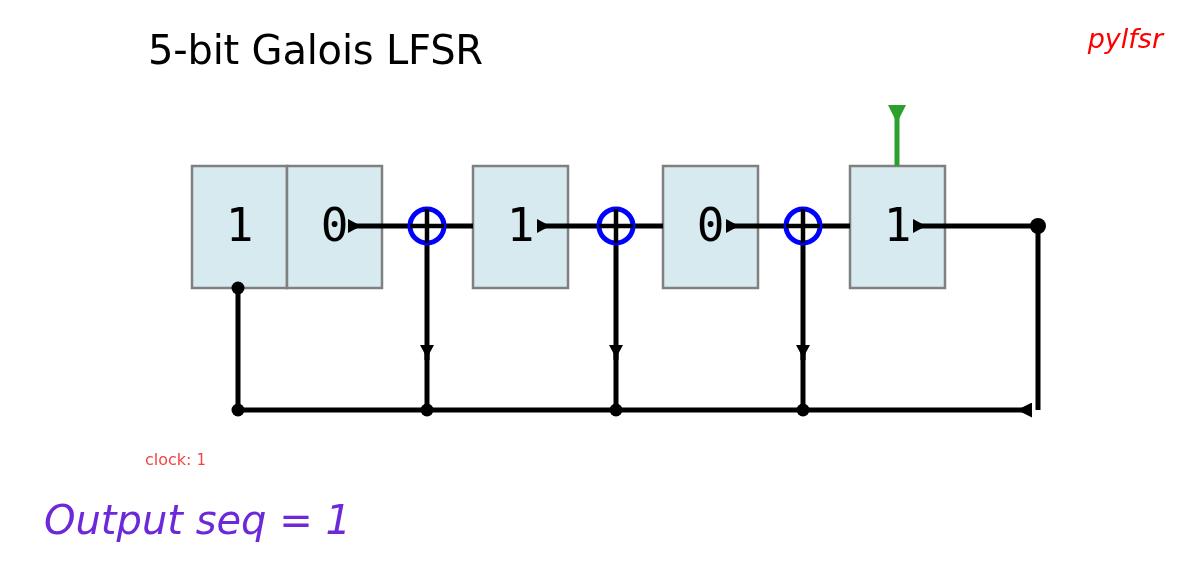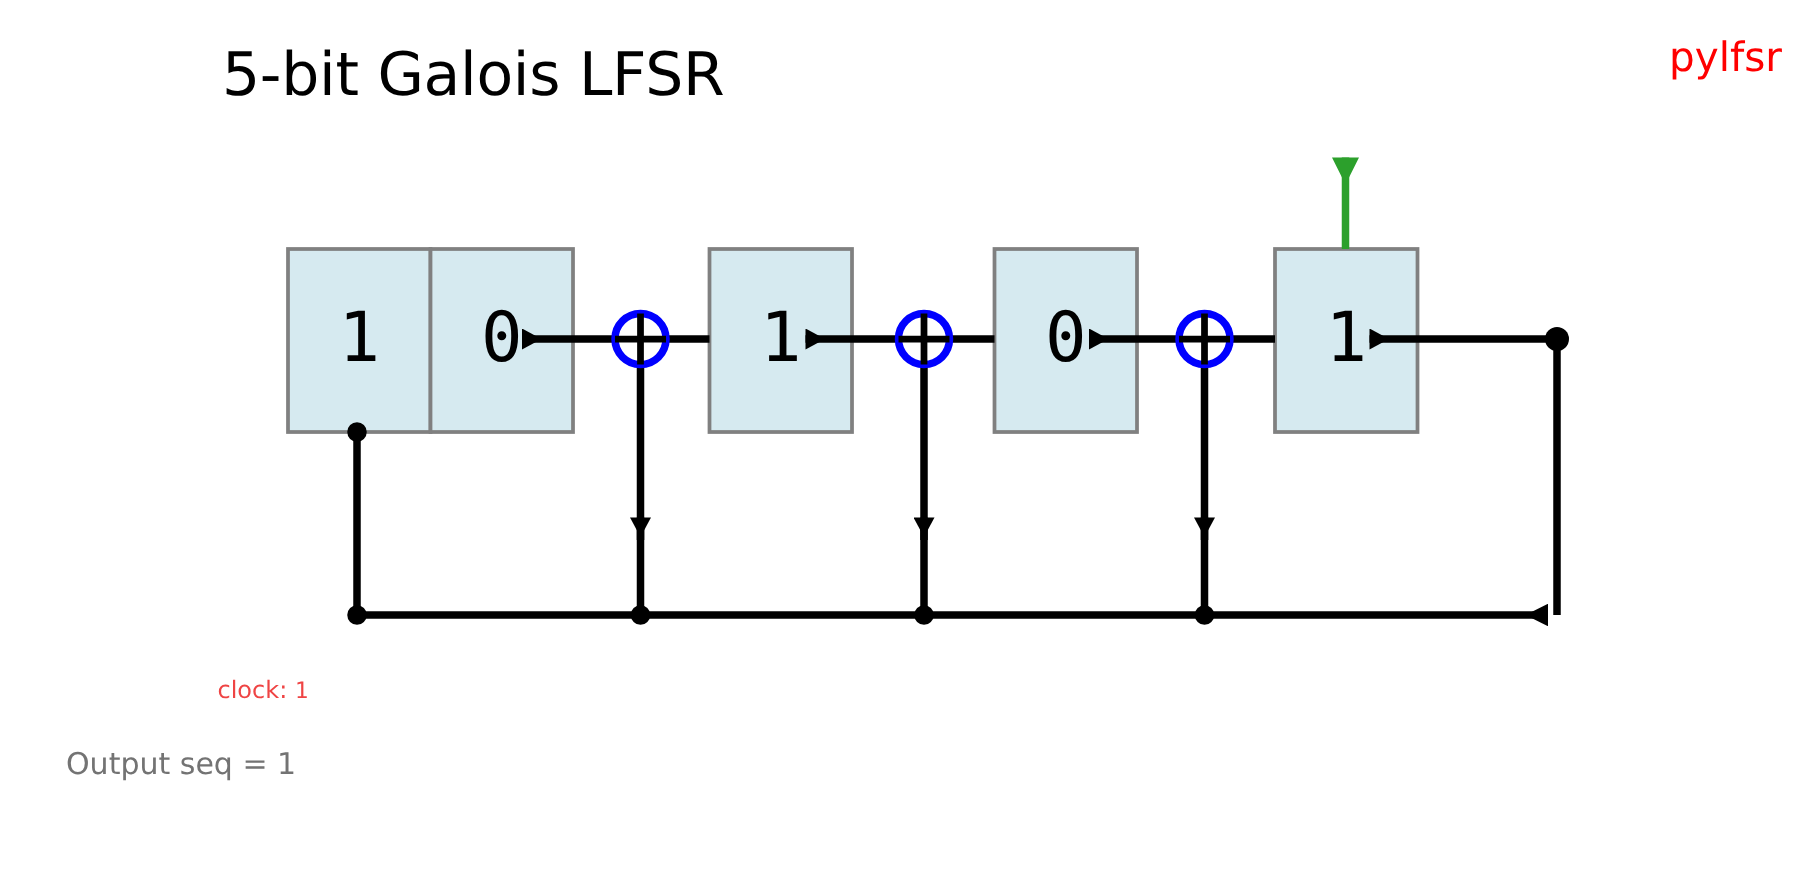--- a/index.html
+++ b/index.html
@@ -26,24 +26,25 @@
     top: 27px;
     font-family: "DejaVu Sans", sans-serif;
     font-size: 40px;
     font-weight: 400;
     color: #000000;
     white-space: nowrap;
     letter-spacing: -0.2px;
   }
   .brand {
     position: absolute;
-    right: 12px;
+    right: 37px;
     top: 23px;
     font-family: "DejaVu Sans", sans-serif;
     font-size: 27px;
+    font-style: italic;
     font-weight: 400;
     color: #ff0000;
     white-space: nowrap;
   }
   .clock-label {
     position: absolute;
     left: 145px;
     top: 450px;
     font-family: "DejaVu Sans", sans-serif;
     font-size: 16px;
@@ -52,23 +53,24 @@
   }
   .clock-label .mono {
     font-family: "DejaVu Sans Mono", monospace;
     font-size: 15px;
   }
   .outseq {
     position: absolute;
     left: 44px;
     top: 497px;
     font-family: "DejaVu Sans", sans-serif;
-    font-size: 20px;
-    color: #737373;
-    white-space: nowrap;
+    font-size: 40px;
+    color: #6d28d9;
+    white-space: nowrap;
+    font-style: italic;
   }
   svg.diagram {
     position: absolute;
     left: 0;
     top: 0;
     width: 1200px;
     height: 585px;
   }
   .cellval {
     font-family: "DejaVu Sans Mono", monospace;

